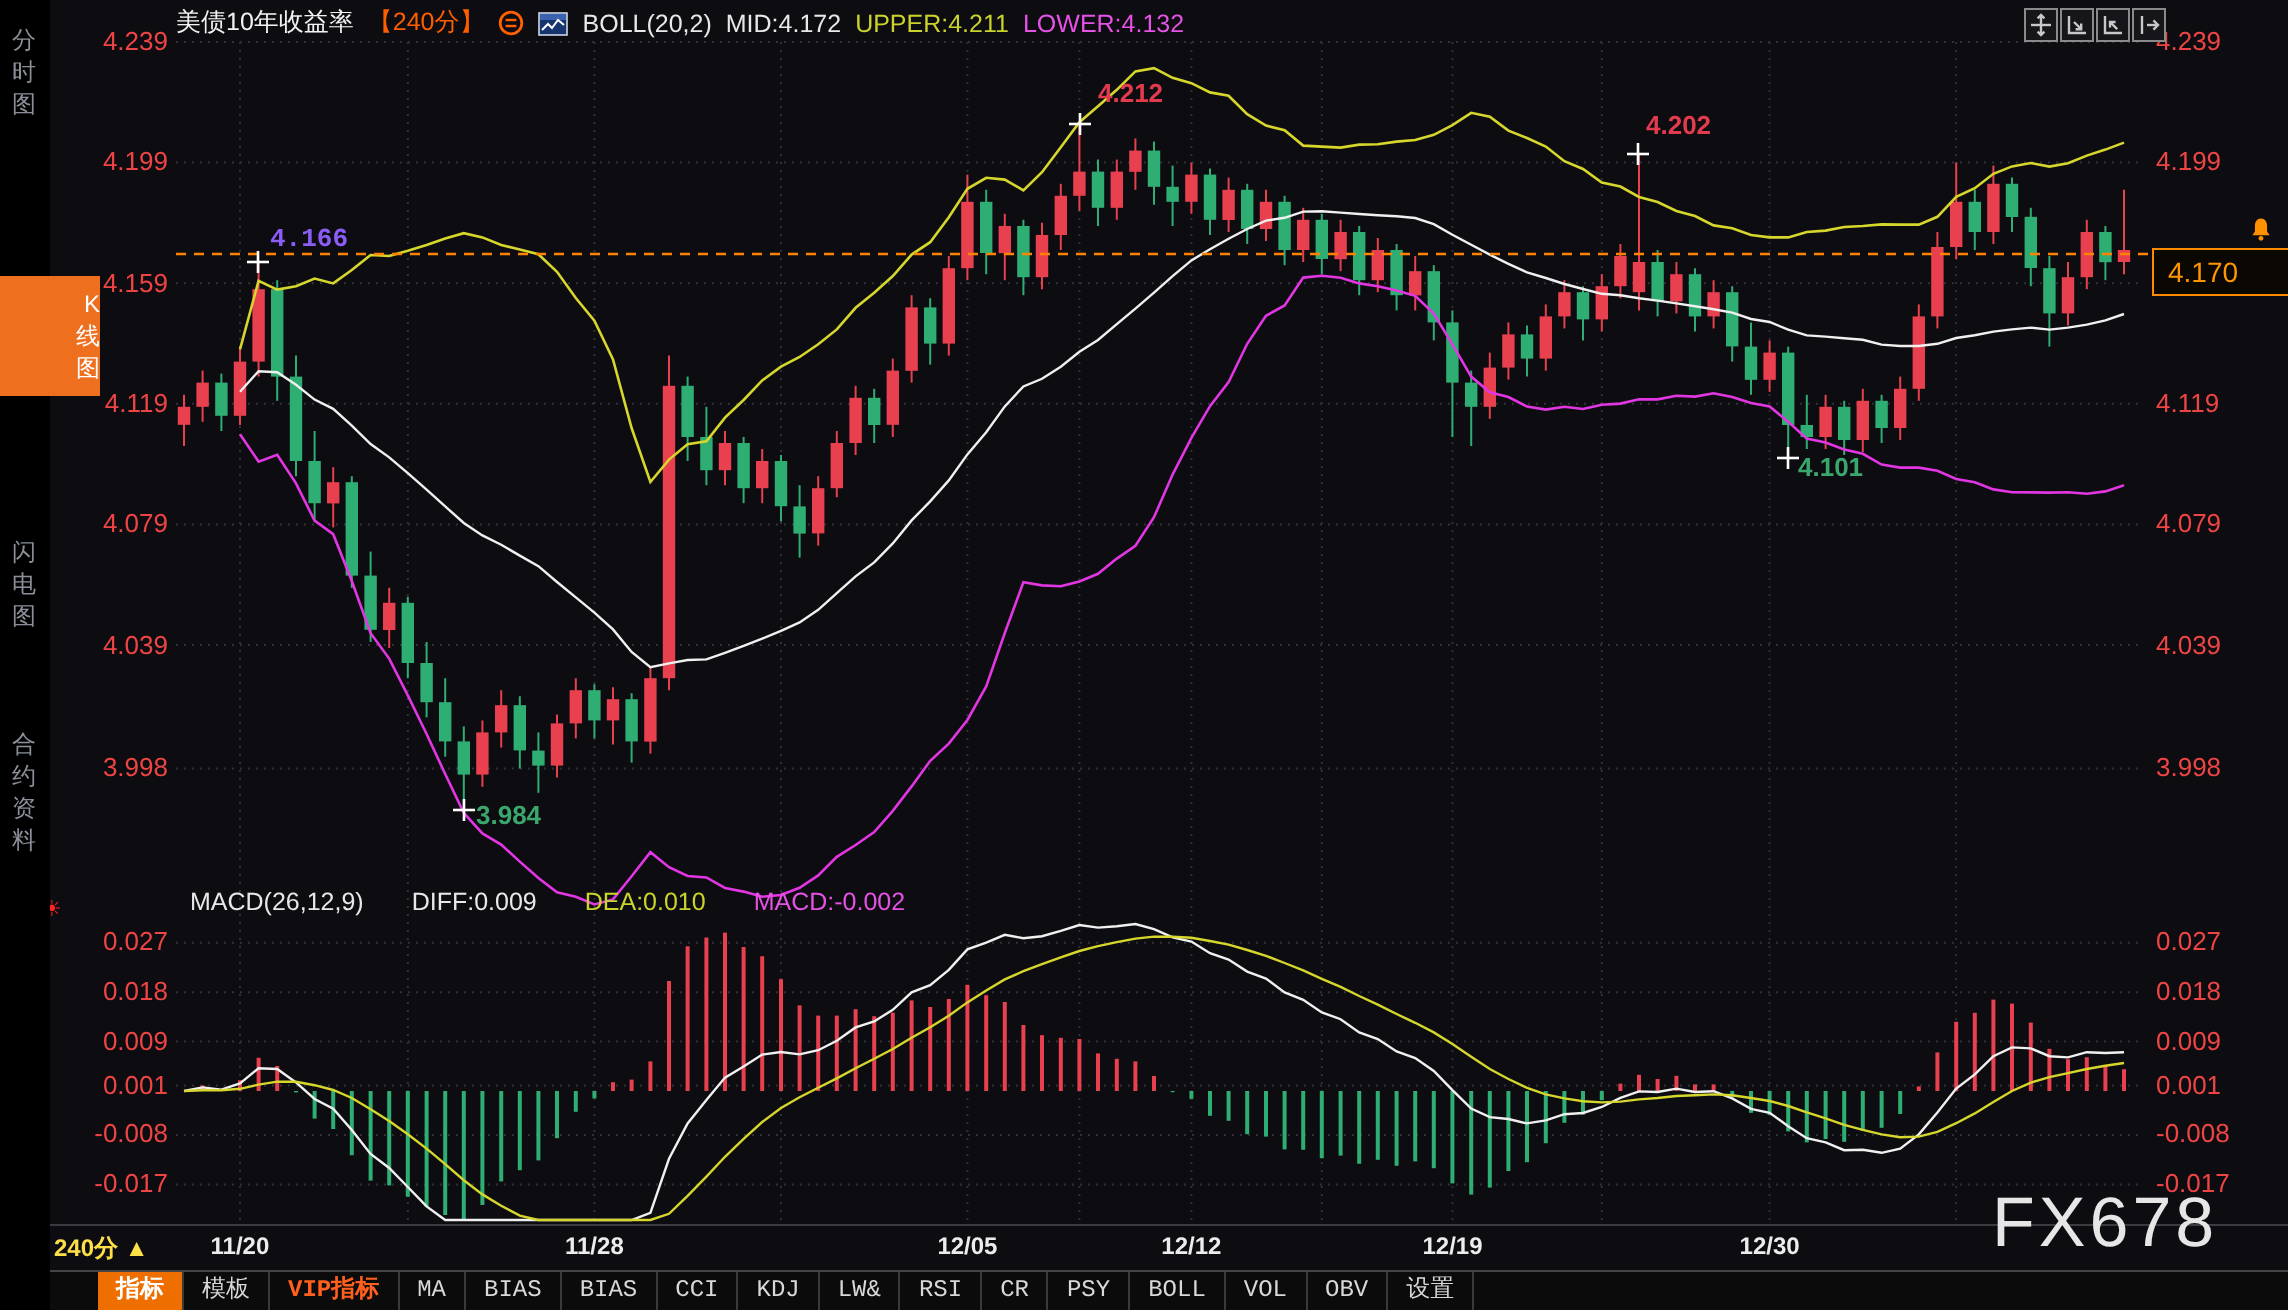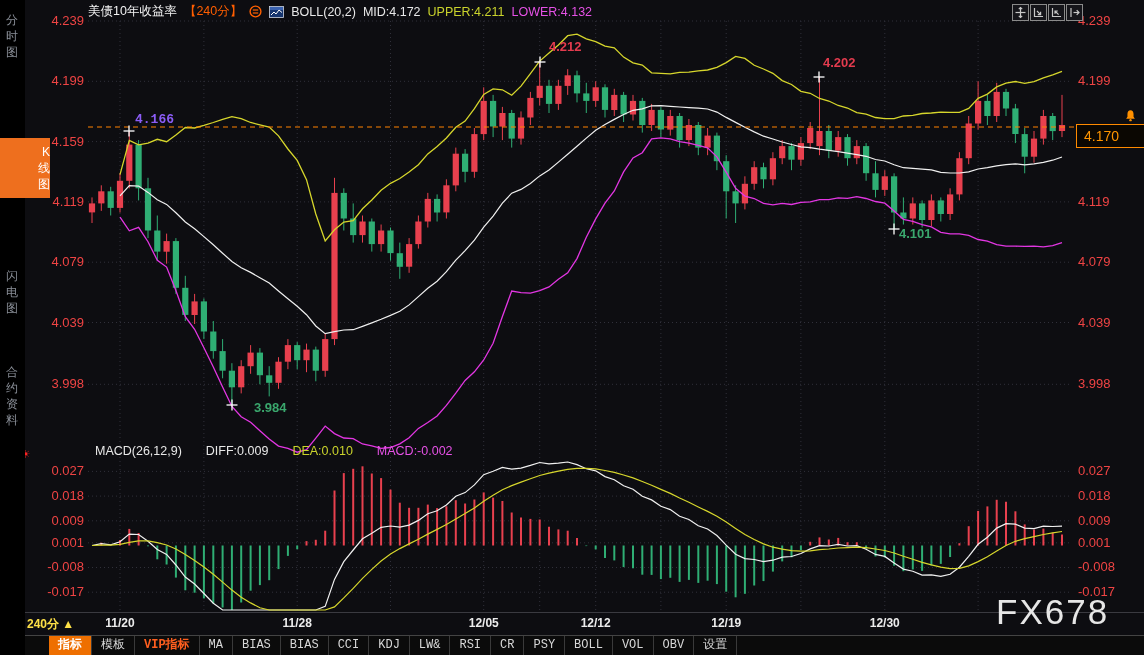--- a/index.html
+++ b/index.html
@@ -512,21 +512,21 @@
     <span class="lg-yellow">DEA:0.010</span>
     <span class="lg-magenta">MACD:-0.002</span>
   </div>
   <span class="sun">☀</span>
 
   <div id="anns">
       <span class="ann" style="left: 135px; top: 112px; color: #8b5cf6; font-family: Liberation Mono, monospace;">4.166</span>
       <span class="ann" style="left: 549px; top: 39px; color: rgb(226, 59, 78);">4.212</span>
       <span class="ann" style="left: 823px; top: 55px; color: rgb(226, 59, 78);">4.202</span>
       <span class="ann" style="left: 899px; top: 226px; color: rgb(58, 167, 109);">4.101</span>
-      <span class="ann" style="left: 238px; top: 400px; color: rgb(58, 167, 109); margin-left: 16px;">3.984</span>
+      <span class="ann" style="left: 238px; top: 400px; color: rgb(58, 167, 109);">3.984</span>
     </div>
 
   <div class="sep"></div>
   <span class="tf-label">240分 ▲</span>
   <div id="dates">
       <span class="xlab" style="left: 119.981px;">11/20</span>
       <span class="xlab" style="left: 297.194px;">11/28</span>
       <span class="xlab" style="left: 483.734px;">12/05</span>
       <span class="xlab" style="left: 595.658px;">12/12</span>
       <span class="xlab" style="left: 726.236px;">12/19</span>

